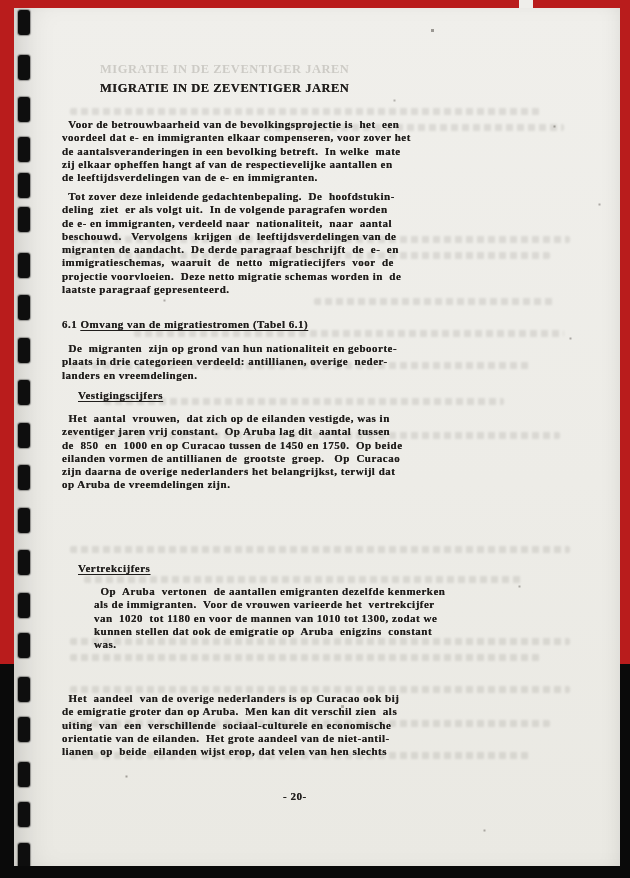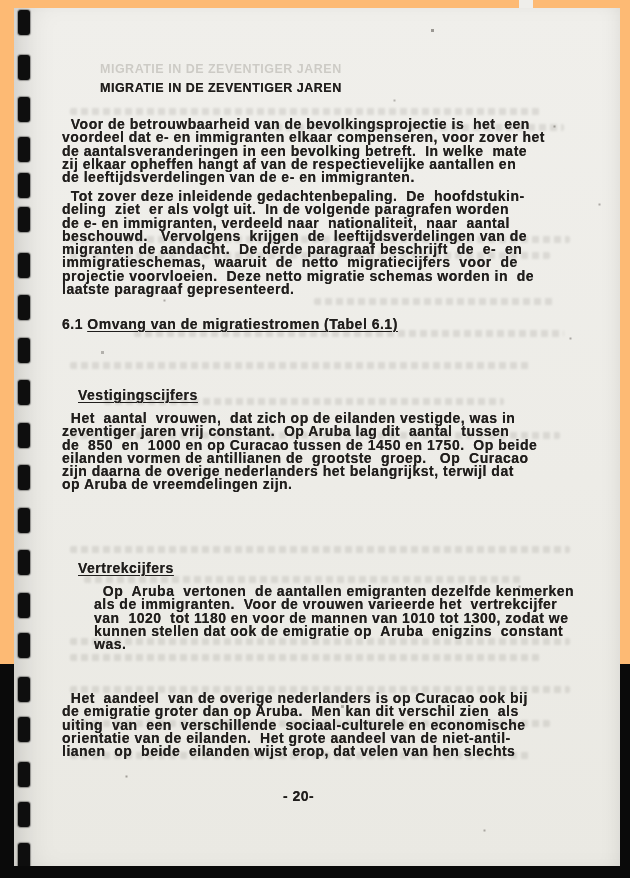--- a/index.html
+++ b/index.html
@@ -1,27 +1,27 @@
 <!DOCTYPE html>
 <html><head>
 <meta charset="utf-8">
 <style>
   html,body{margin:0;padding:0;width:630px;height:878px;overflow:hidden;background:#0a0a0a;}
-  #scan{position:relative;width:630px;height:664px;background:#fdba74;font-family:Liberation Sans, sans-serif;}
+  #scan{position:relative;width:630px;height:664px;background:#b91c1c;font-family:Liberation Serif, serif;}
   
   #paper{
     position:absolute;left:14px;top:8px;width:606px;height:858px;overflow:hidden;
     background:linear-gradient(180deg,#f0efeb 0%,#edece7 55%,#eae9e3 100%);
     box-shadow:inset 26px 0 38px -26px rgba(0,0,0,.22), inset -14px 0 24px -18px rgba(0,0,0,.12);
   }
   .notch{position:absolute;background:#efeeea;}
   .hole{position:absolute;width:12px;height:25px;background:#0e0e0e;border-radius:3px;box-shadow:0 0 1px 1px rgba(0,0,0,.35);}
   .txt{
     position:absolute;white-space:pre;color:#201e1c;
-    font-size:14px;line-height:13.3px;letter-spacing:0.5px;font-weight:bold;
+    font-size:11px;line-height:13.3px;letter-spacing:0.5px;font-weight:bold;
     text-shadow:0 0 .6px rgba(35,32,30,.85);
   }
   .title-line{font-size:12.5px;}
   .underlined{text-decoration:underline;text-underline-offset:2px;text-decoration-thickness:1.4px;}
   .ghost{position:absolute;height:7px;border-radius:2px;opacity:.16;filter:blur(.8px);
     background:repeating-linear-gradient(90deg,#76726a 0 7px,transparent 7px 11px);}
   .ghost-title{position:absolute;white-space:pre;color:#8d8a82;opacity:.35;filter:blur(.6px);
     font-size:12.5px;letter-spacing:.5px;font-weight:bold;}
   .speck{position:absolute;width:1px;height:1px;background:transparent;
     box-shadow:418px 22px 0 1px rgba(70,66,60,.5), 540px 118px 0 .5px rgba(70,66,60,.45),
@@ -70,20 +70,23 @@
 deling  ziet  er als volgt uit.  In de volgende paragrafen worden
 de e- en immigranten, verdeeld naar  nationaliteit,  naar  aantal
 beschouwd.   Vervolgens  krijgen  de  leeftijdsverdelingen van de
 migranten de aandacht.  De derde paragraaf beschrijft  de  e-  en
 immigratieschemas,  waaruit  de  netto  migratiecijfers  voor  de
 projectie voorvloeien.  Deze netto migratie schemas worden in  de
 laatste paragraaf gepresenteerd.</div>
 
     <div class="txt" style="left:48px;top:310px;text-align:center;"><span>6.1</span><span> </span><span class="underlined">Omvang van de migratiestromen (Tabel 6.1)</span></div>
 
+    <div class="txt" style="left:48px;top:334px;">  De  migranten  zijn op grond van hun nationaliteit en geboorte-
+plaats in drie categorieen verdeeld: antillianen, overige  neder-
+landers en vreemdelingen.</div>
 
     <div class="txt underlined" style="left:64px;top:381px;">Vestigingscijfers</div>
 
     <div class="txt" style="left:48px;top:404px;">  Het  aantal  vrouwen,  dat zich op de eilanden vestigde, was in
 zeventiger jaren vrij constant.  Op Aruba lag dit  aantal  tussen
 de  850  en  1000 en op Curacao tussen de 1450 en 1750.  Op beide
 eilanden vormen de antillianen de  grootste  groep.   Op  Curacao
 zijn daarna de overige nederlanders het belangrijkst, terwijl dat
 op Aruba de vreemdelingen zijn.</div>
 

